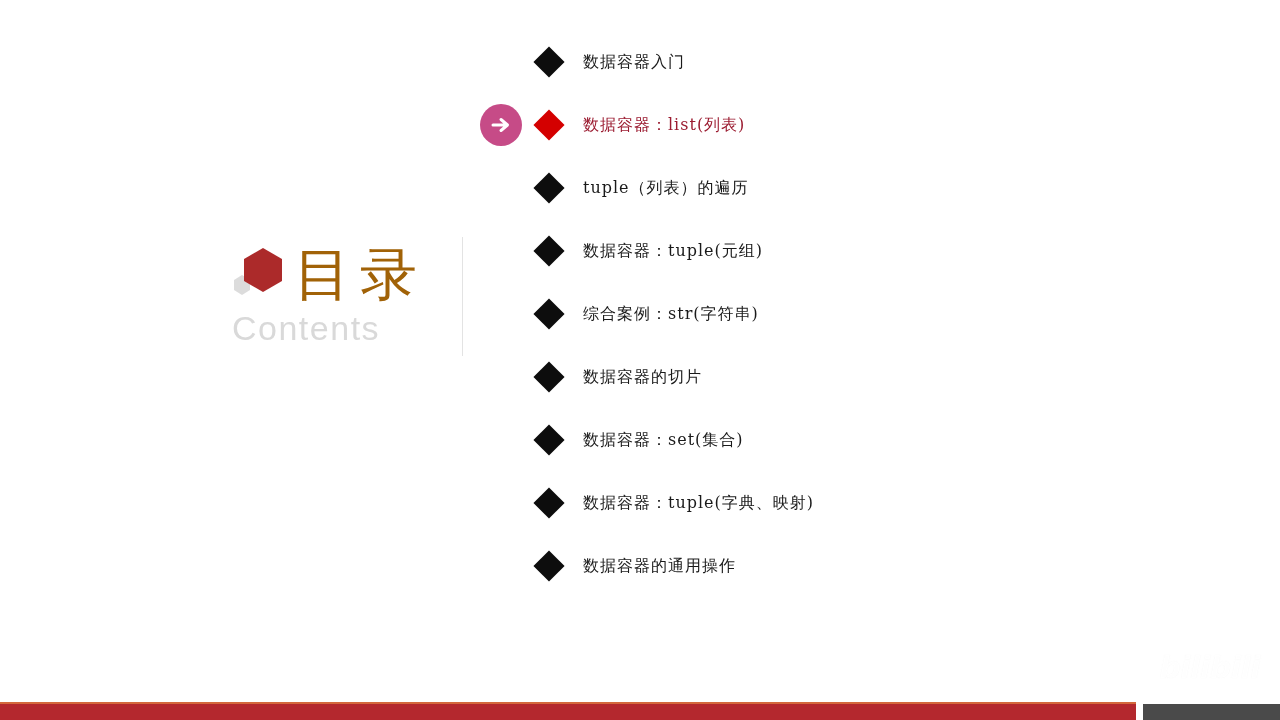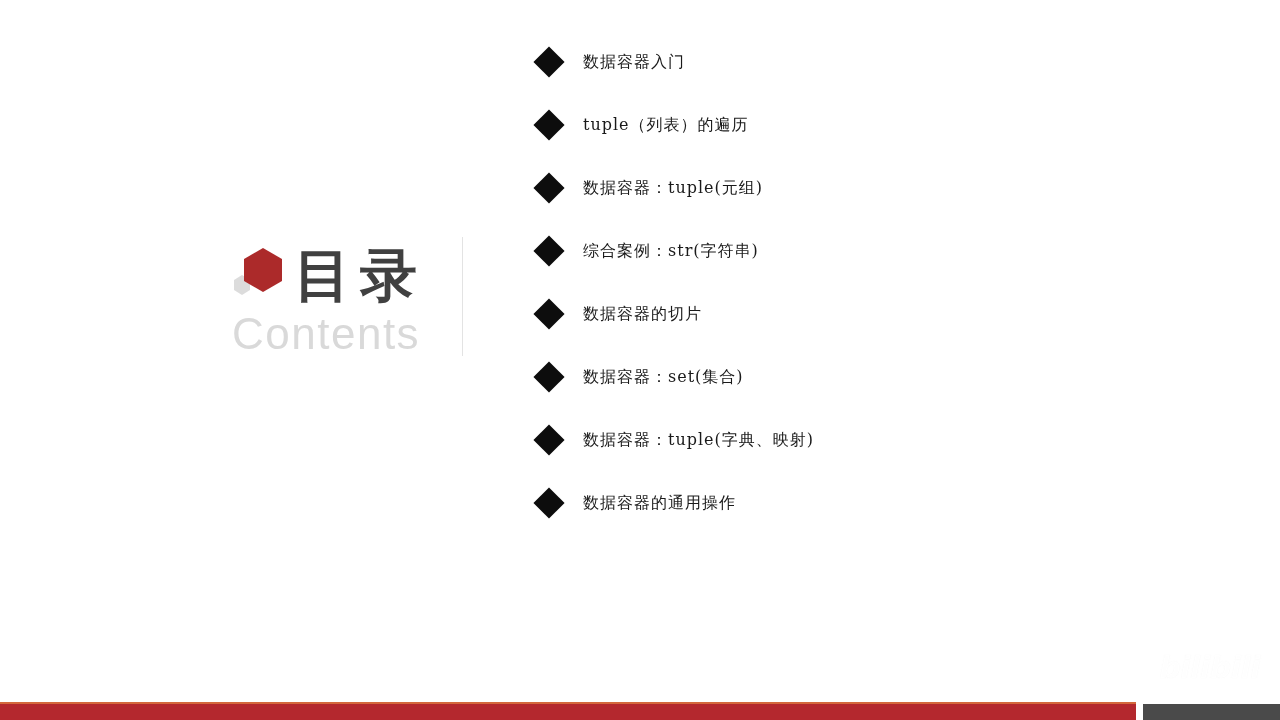--- a/index.html
+++ b/index.html
@@ -38,31 +38,31 @@
     left: 66px;
     top: 0px;
     width: 170px;
     height: 76px;
     display: flex;
     align-items: center;
   }
   #title-cn {
     font-size: 57px;
     line-height: 1;
-    color: #404040;
+    color: #a16207;
     letter-spacing: 9px;
     font-family: "DejaVu Serif", "Liberation Serif", serif;
-    font-weight: 700;
+    font-weight: 400;
     white-space: nowrap;
   }
   #title-en {
     position: absolute;
     left: 4px;
     top: 74px;
-    font-size: 44px;
+    font-size: 34px;
     line-height: 1.1;
     color: #d9d9d9;
     letter-spacing: 1.5px;
     font-family: "Liberation Sans", "DejaVu Sans", sans-serif;
     font-weight: 300;
     white-space: nowrap;
   }
   #title-divider {
     position: absolute;
     left: 462px;
@@ -189,20 +189,29 @@
 
   <div id="title-divider"></div>
 
   <div id="contents-list">
 
     <div class="toc-item">
       <span class="toc-bullet"></span>
       <span class="toc-label">数据容器入门</span>
     </div>
 
+    <div class="toc-item active">
+      <span class="toc-marker">
+        <svg width="24" height="24" viewBox="0 0 24 24" xmlns="http://www.w3.org/2000/svg">
+          <path d="M4 12 H16 M12 6.5 L18.5 12 L12 17.5" fill="none" stroke="#ffffff" stroke-width="3" stroke-linecap="round" stroke-linejoin="round"></path>
+        </svg>
+      </span>
+      <span class="toc-bullet"></span>
+      <span class="toc-label">数据容器：list(列表)</span>
+    </div>
 
     <div class="toc-item">
       <span class="toc-bullet"></span>
       <span class="toc-label">tuple（列表）的遍历</span>
     </div>
 
     <div class="toc-item">
       <span class="toc-bullet"></span>
       <span class="toc-label">数据容器：tuple(元组)</span>
     </div>

